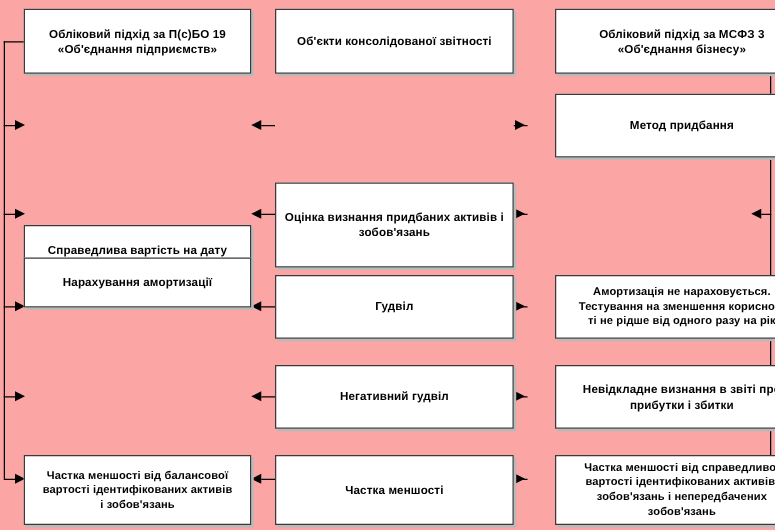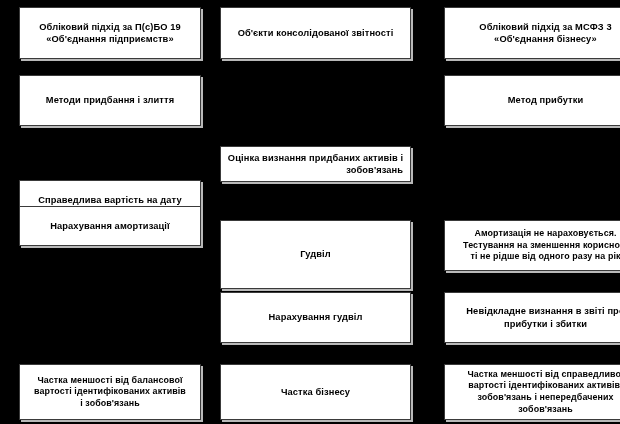--- a/index.html
+++ b/index.html
@@ -7,21 +7,21 @@
     padding: 0;
     background: #ffffff;
   }
   body {
     font-family: "Liberation Sans", "DejaVu Sans", sans-serif;
   }
   #diagram {
     position: relative;
     width: 620px;
     height: 424px;
-    background: #000000;
+    background: #fca5a5;
     overflow: hidden;
   }
 
   
   .node {
     position: absolute;
     box-sizing: border-box;
     background: #ffffff;
     border: 1.6px solid #3a3a3a;
     box-shadow: 2px 2px 0 0 #b9b9b9;
@@ -135,63 +135,60 @@
 «Об'єднання підприємств»</span>
   </div>
   <div class="node col-center" style="top:7px; height:52px;">
     <span class="txt">Об'єкти консолідованої звітності</span>
   </div>
   <div class="node col-right" style="top:7px; height:52px;">
     <span class="txt">Обліковий підхід за МСФЗ 3
 «Об'єднання бізнесу»</span>
   </div>
 
-  <div class="node col-left" style="top:75px; height:51px;">
-    <span class="txt">Методи придбання і злиття</span>
-  </div>
   <div class="node col-right" style="top:75px; height:51px;">
-    <span class="txt">Метод прибутки</span>
+    <span class="txt">Метод придбання</span>
   </div>
 
   <div class="node col-left" style="top:146px; height:52px;margin-top:34px;">
     <span class="txt">Справедлива вартість на дату
 придбання</span>
   </div>
-  <div class="node col-center" style="top:146px; height:36px;text-align:right;">
+  <div class="node col-center" style="top:146px; height:68px;">
     <span class="txt">Оцінка визнання придбаних активів і
 зобов'язань</span>
   </div>
 
   <div class="node col-left" style="top:206px; height:40px;">
     <span class="txt">Нарахування амортизації</span>
   </div>
-  <div class="node col-center" style="top:220px; height:69px;">
+  <div class="node col-center" style="top:220px; height:51px;">
     <span class="txt">Гудвіл</span>
   </div>
   <div class="node col-right tight" style="top:220px; height:51px;">
     <span class="txt">Амортизація не нараховується.
 Тестування на зменшення кориснос-
 ті не рідше від одного разу на рік</span>
   </div>
 
   <div class="node col-center" style="top:292px; height:51px;">
-    <span class="txt">Нарахування гудвіл</span>
+    <span class="txt">Негативний гудвіл</span>
   </div>
   <div class="node col-right" style="top:292px; height:51px;">
     <span class="txt">Невідкладне визнання в звіті про
 прибутки і збитки</span>
   </div>
 
   <div class="node col-left tight" style="top:364px; height:56px;">
     <span class="txt">Частка меншості від балансової
 вартості ідентифікованих активів
 і зобов'язань</span>
   </div>
   <div class="node col-center" style="top:364px; height:56px;">
-    <span class="txt">Частка бізнесу</span>
+    <span class="txt">Частка меншості</span>
   </div>
   <div class="node col-right tight" style="top:364px; height:56px;">
     <span class="txt">Частка меншості від справедливої
 вартості ідентифікованих активів,
 зобов'язань і непередбачених
 зобов'язань</span>
   </div>
 
 </div>
 

